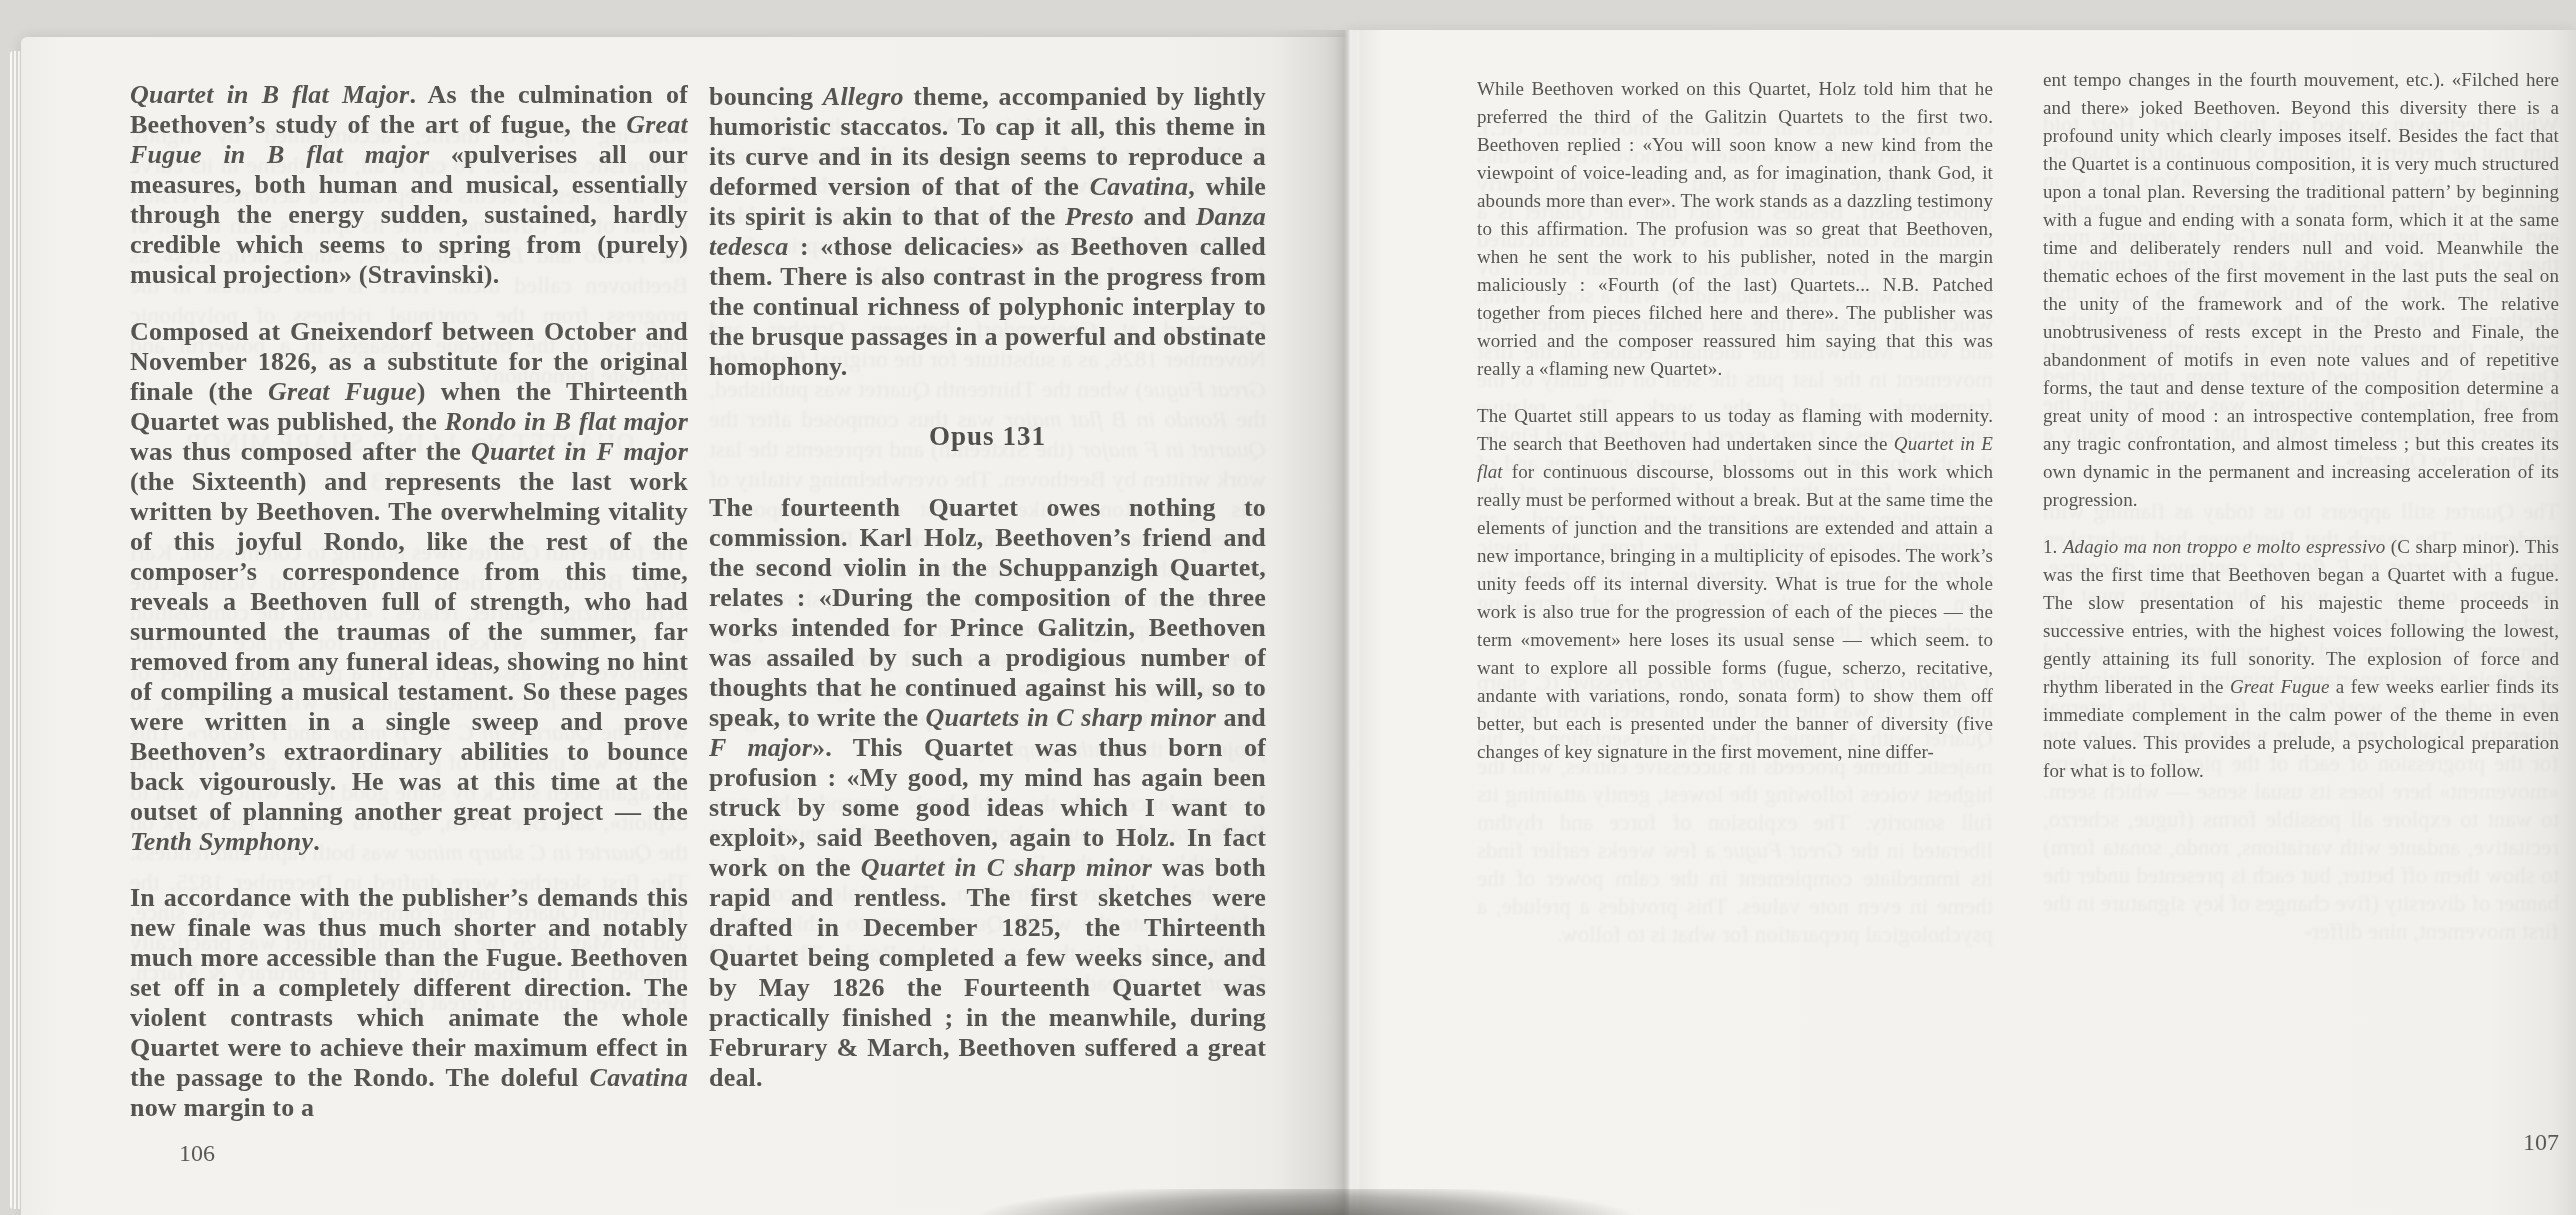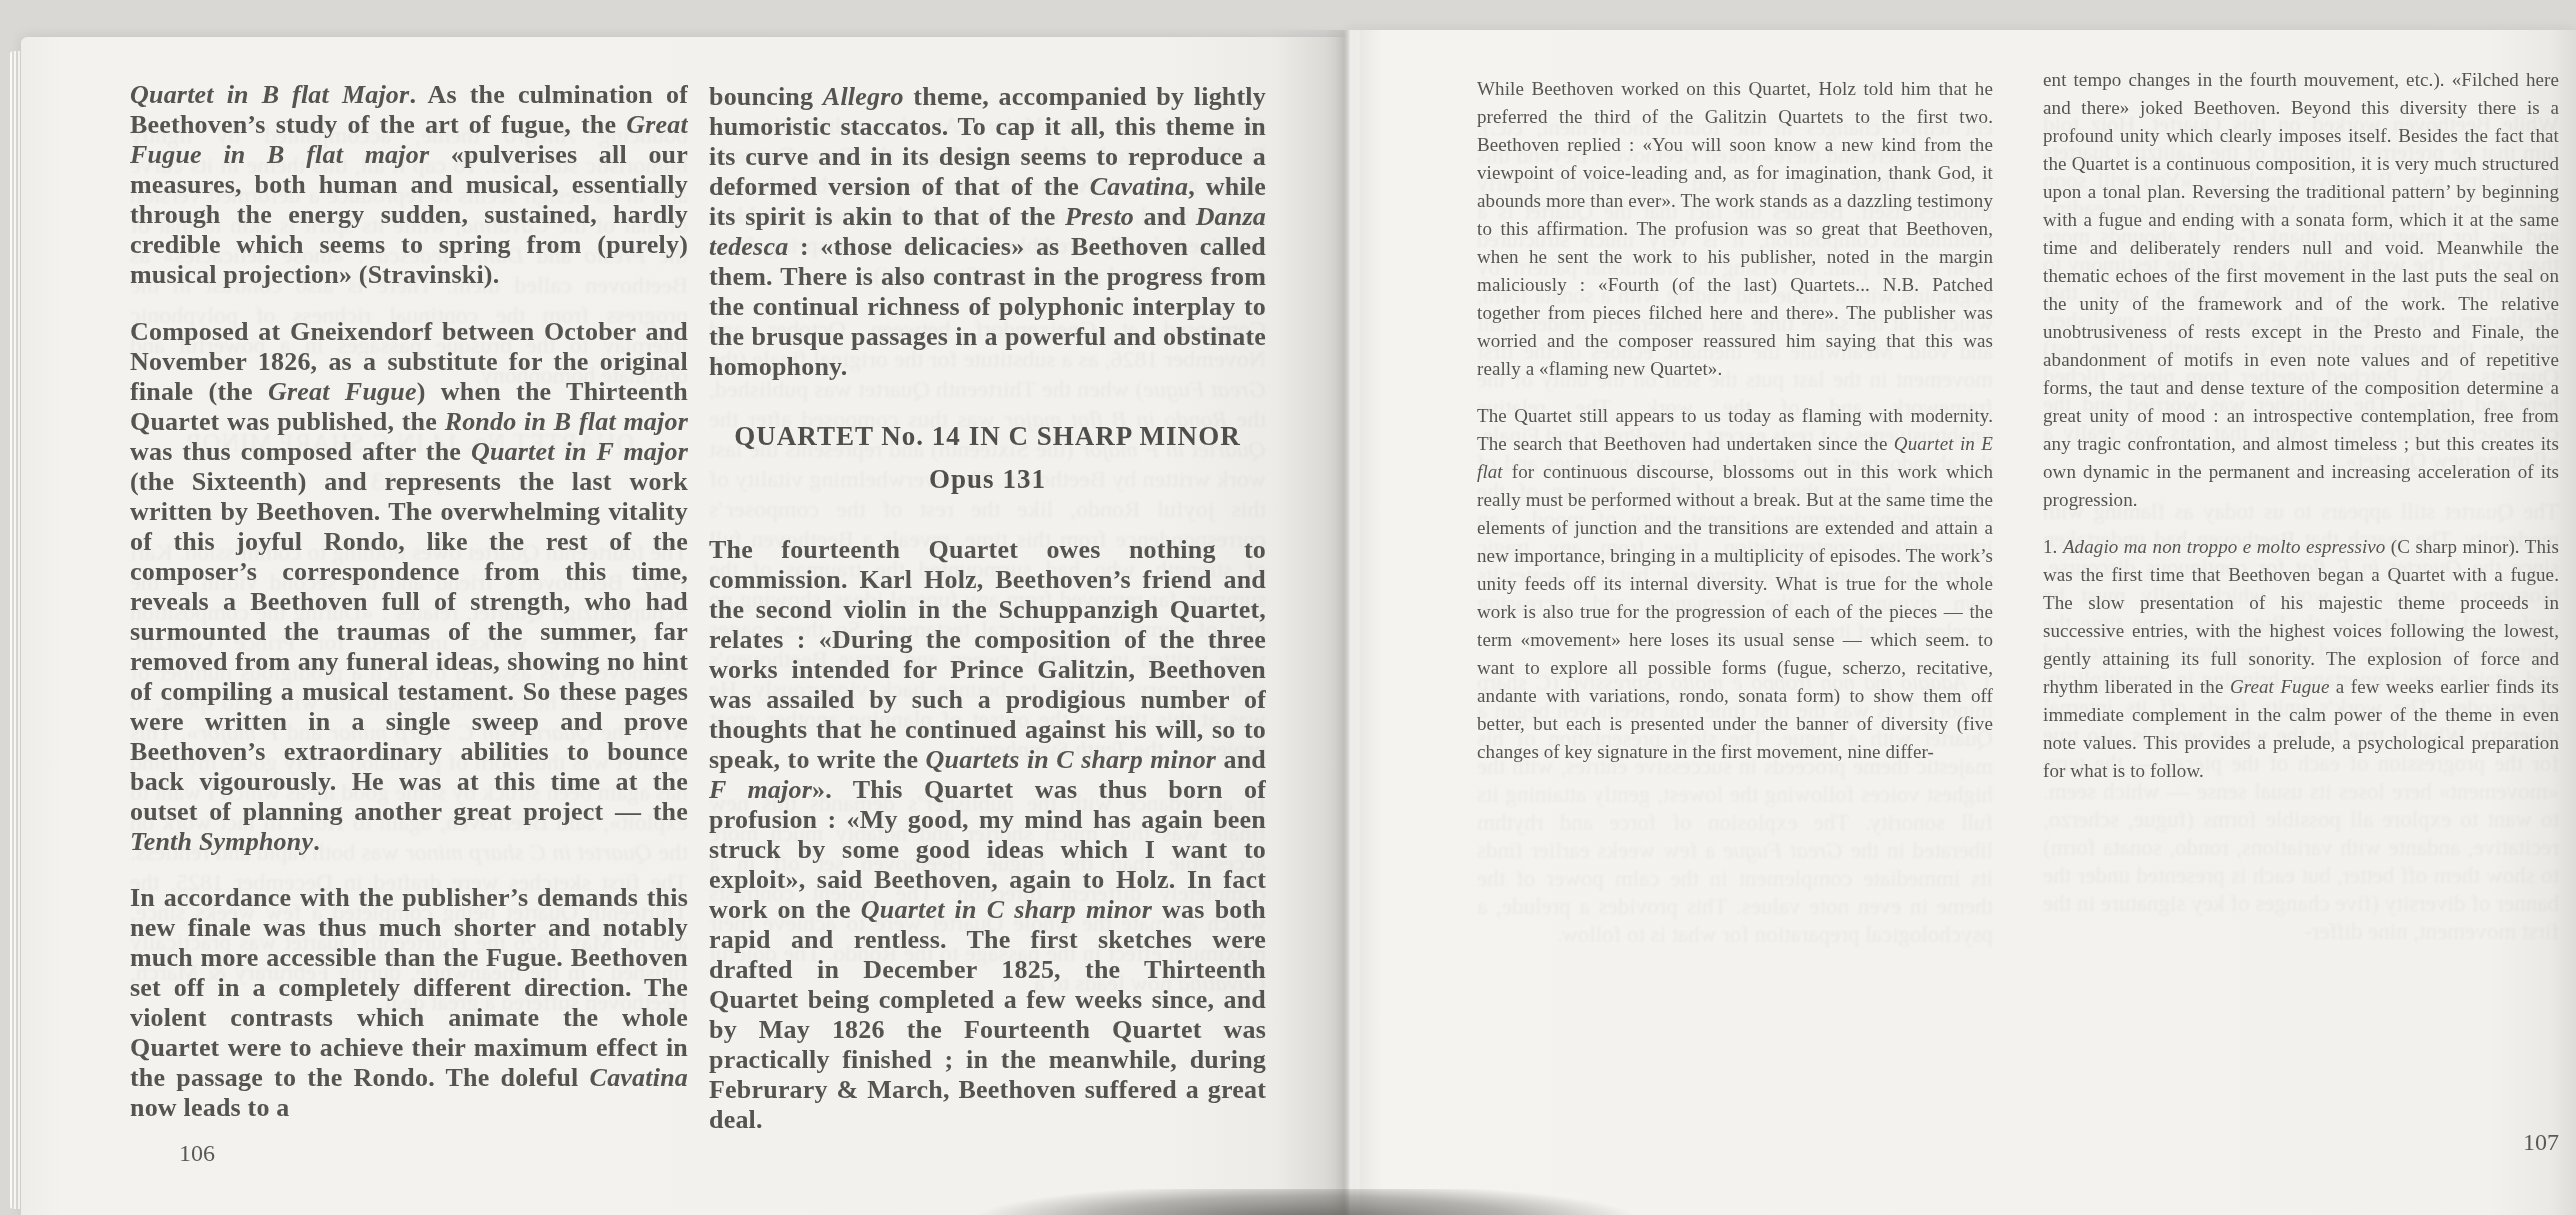--- a/index.html
+++ b/index.html
@@ -122,26 +122,25 @@
     <p><span>1. </span><i>Adagio ma non troppo e molto espressivo</i><span> (C sharp minor). This was the first time that Beethoven began a Quartet with a fugue. The slow presentation of his majestic theme proceeds in successive entries, with the highest voices following the lowest, gently attaining its full sonority. The explosion of force and rhythm liberated in the </span><i>Great Fugue</i><span> a few weeks earlier finds its immediate complement in the calm power of the theme in even note values. This provides a prelude, a psychological preparation for what is to follow.</span></p>
   </div>
 <div id="ghost-4" class="ghost">
     <p><span>While Beethoven worked on this Quartet, Holz told him that he preferred the third of the Galitzin Quartets to the first two. Beethoven replied : «You will soon know a new kind from the viewpoint of voice-leading and, as for imagination, thank God, it abounds more than ever». The work stands as a dazzling testimony to this affirmation. The profusion was so great that Beethoven, when he sent the work to his publisher, noted in the margin maliciously : «Fourth (of the last) Quartets... N.B. Patched together from pieces filched here and there». The publisher was worried and the composer reassured him saying that this was really a «flaming new Quartet».</span></p>
     <p><span>The Quartet still appears to us today as flaming with modernity. The search that Beethoven had undertaken since the </span><i>Quartet in E flat</i><span> for continuous discourse, blossoms out in this work which really must be performed without a break. But at the same time the elements of junction and the transitions are extended and attain a new importance, bringing in a multiplicity of episodes. The work’s unity feeds off its internal diversity. What is true for the whole work is also true for the progression of each of the pieces — the term «movement» here loses its usual sense — which seem. to want to explore all possible forms (fugue, scherzo, recitative, andante with variations, rondo, sonata form) to show them off better, but each is presented under the banner of diversity (five changes of key signature in the first movement, nine differ-</span></p>
   </div>
 
 <div id="col-1" class="col left-col">
     <p><i>Quartet in B flat Major</i><span>. As the culmination of Beethoven’s study of the art of fugue, the </span><i>Great Fugue in B flat major</i><span> «pulverises all our measures, both human and musical, essentially through the energy sudden, sustained, hardly credible which seems to spring from (purely) musical projection» (Stravinski).</span></p>
     <p><span>Composed at Gneixendorf between October and November 1826, as a substitute for the original finale (the </span><i>Great Fugue</i><span>) when the Thirteenth Quartet was published, the </span><i>Rondo in B flat major</i><span> was thus composed after the </span><i>Quartet in F major</i><span> (the Sixteenth) and represents the last work written by Beethoven. The overwhelming vitality of this joyful Rondo, like the rest of the composer’s correspondence from this time, reveals a Beethoven full of strength, who had surmounted the traumas of the summer, far removed from any funeral ideas, showing no hint of compiling a musical testament. So these pages were written in a single sweep and prove Beethoven’s extraordinary abilities to bounce back vigourously. He was at this time at the outset of planning another great project — the </span><i>Tenth Symphony</i><span>.</span></p>
-    <p><span>In accordance with the publisher’s demands this new finale was thus much shorter and notably much more accessible than the Fugue. Beethoven set off in a completely different direction. The violent contrasts which animate the whole Quartet were to achieve their maximum effect in the passage to the Rondo. The doleful </span><i>Cavatina</i><span> now leads to a</span></p>
+    <p><span>In accordance with the publisher’s demands this new finale was thus much shorter and notably much more accessible than the Fugue. Beethoven set off in a completely different direction. The violent contrasts which animate the whole Quartet were to achieve their maximum effect in the passage to the Rondo. The doleful </span><i>Cavatina</i><span> now margin to a</span></p>
   </div>
 <div id="col-2" class="col left-col">
     <p><span>bouncing </span><i>Allegro</i><span> theme, accompanied by lightly humoristic staccatos. To cap it all, this theme in its curve and in its design seems to reproduce a deformed version of that of the </span><i>Cavatina</i><span>, while its spirit is akin to that of the </span><i>Presto</i><span> and </span><i>Danza tedesca</i><span> : «those delicacies» as Beethoven called them. There is also contrast in the progress from the continual richness of polyphonic interplay to the brusque passages in a powerful and obstinate homophony.</span></p>
     <div class="heading">
-      <div>QUARTET No. 14 IN C SHARP MINOR</div>
       <div>Opus 131</div>
     </div>
     <p><span>The fourteenth Quartet owes nothing to commission. Karl Holz, Beethoven’s friend and the second violin in the Schuppanzigh Quartet, relates : «During the composition of the three works intended for Prince Galitzin, Beethoven was assailed by such a prodigious number of thoughts that he continued against his will, so to speak, to write the </span><i>Quartets in C sharp minor</i><span> and </span><i>F major</i><span>». This Quartet was thus born of profusion : «My good, my mind has again been struck by some good ideas which I want to exploit», said Beethoven, again to Holz. In fact work on the </span><i>Quartet in C sharp minor</i><span> was both rapid and rentless. The first sketches were drafted in December 1825, the Thirteenth Quartet being completed a few weeks since, and by May 1826 the Fourteenth Quartet was practically finished ; in the meanwhile, during Februrary &amp; March, Beethoven suffered a great deal.</span></p>
   </div>
 <div id="col-3" class="col right-col">
     <p><span>While Beethoven worked on this Quartet, Holz told him that he preferred the third of the Galitzin Quartets to the first two. Beethoven replied : «You will soon know a new kind from the viewpoint of voice-leading and, as for imagination, thank God, it abounds more than ever». The work stands as a dazzling testimony to this affirmation. The profusion was so great that Beethoven, when he sent the work to his publisher, noted in the margin maliciously : «Fourth (of the last) Quartets... N.B. Patched together from pieces filched here and there». The publisher was worried and the composer reassured him saying that this was really a «flaming new Quartet».</span></p>
     <p><span>The Quartet still appears to us today as flaming with modernity. The search that Beethoven had undertaken since the </span><i>Quartet in E flat</i><span> for continuous discourse, blossoms out in this work which really must be performed without a break. But at the same time the elements of junction and the transitions are extended and attain a new importance, bringing in a multiplicity of episodes. The work’s unity feeds off its internal diversity. What is true for the whole work is also true for the progression of each of the pieces — the term «movement» here loses its usual sense — which seem. to want to explore all possible forms (fugue, scherzo, recitative, andante with variations, rondo, sonata form) to show them off better, but each is presented under the banner of diversity (five changes of key signature in the first movement, nine differ-</span></p>
   </div>
 <div id="col-4" class="col right-col">
     <p><span>ent tempo changes in the fourth mouvement, etc.). «Filched here and there» joked Beethoven. Beyond this diversity there is a profound unity which clearly imposes itself. Besides the fact that the Quartet is a continuous composition, it is very much structured upon a tonal plan. Reversing the traditional pattern’ by beginning with a fugue and ending with a sonata form, which it at the same time and deliberately renders null and void. Meanwhile the thematic echoes of the first movement in the last puts the seal on the unity of the framework and of the work. The relative unobtrusiveness of rests except in the Presto and Finale, the abandonment of motifs in even note values and of repetitive forms, the taut and dense texture of the composition determine a great unity of mood : an introspective contemplation, free from any tragic confrontation, and almost timeless ; but this creates its own dynamic in the permanent and increasing acceleration of its progression.</span></p>

